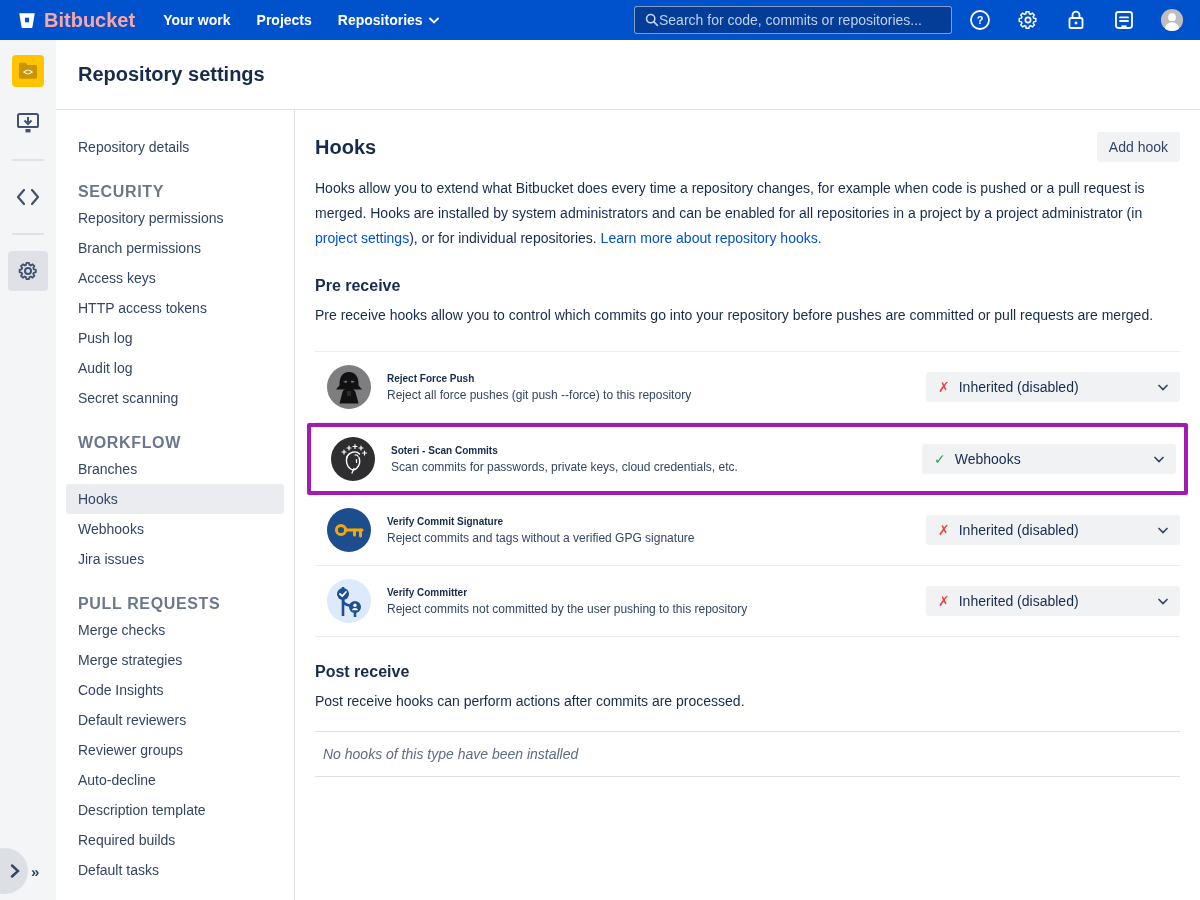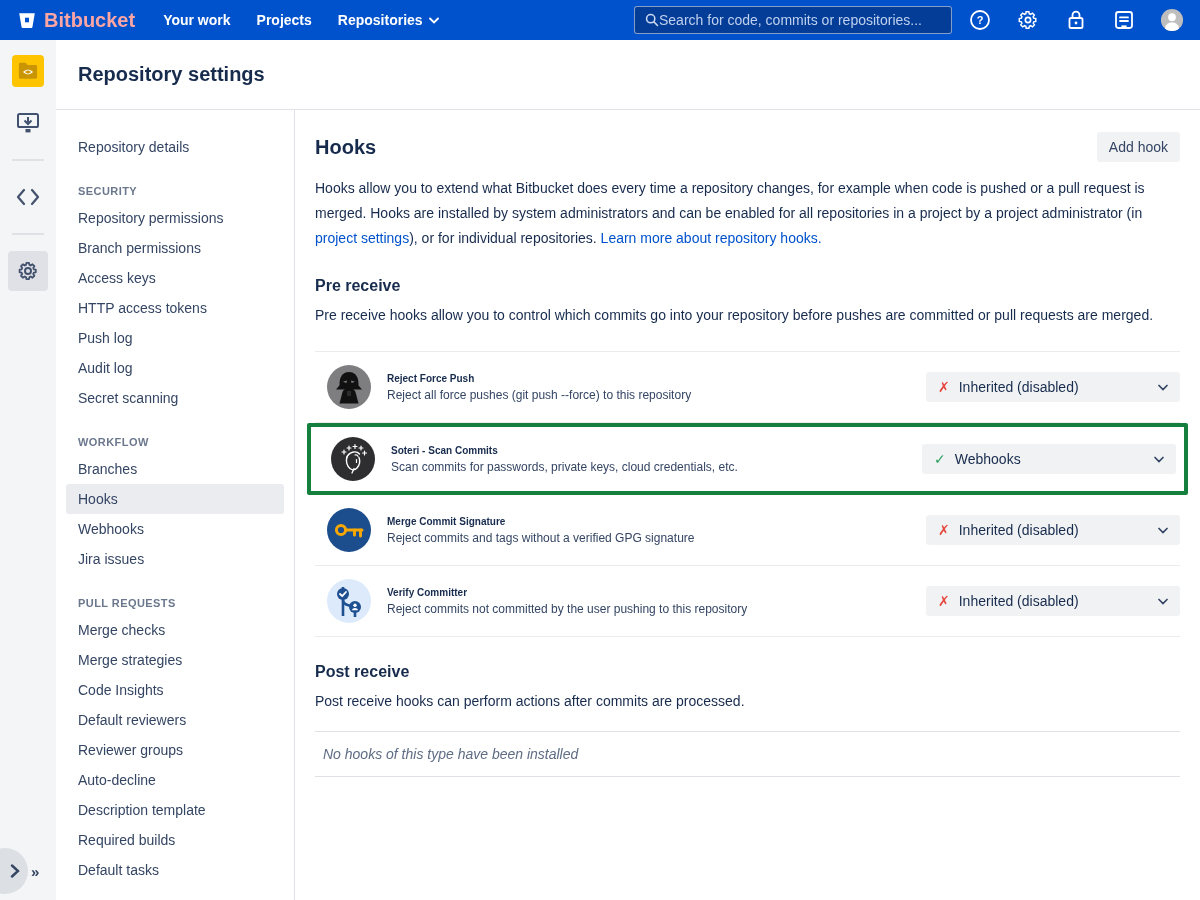--- a/index.html
+++ b/index.html
@@ -33,36 +33,36 @@
   
   .content-col { flex:1; display:flex; flex-direction:column; min-width:0;justify-content:center; }
   .page-header { height:70px; display:flex; align-items:center; padding-left:22px; border-bottom:1px solid #DFE1E6; }
   .page-title { font-size:20px; font-weight:700; color:#172B4D; }
   .body-row { flex:1; display:flex; min-height:0; }
 
   
   .settings-nav { width:239px; flex-shrink:0; border-right:1px solid #DFE1E6; padding:22px 10px 0 10px; overflow:hidden; }
   .nav-item { display:block; font-size:14px; color:#344563; padding:7px 12px; border-radius:3px; text-decoration:none; cursor:pointer; line-height:16px; }
   .nav-item.selected { background:#EBECF0; }
-  .nav-head { font-size:11px; font-weight:700; color:#6B778C; letter-spacing:.04em; padding:7px 12px 5px; margin-top:16px; line-height:13px; }
+  .nav-head { font-size:16px; font-weight:700; color:#6B778C; letter-spacing:.04em; padding:7px 12px 5px; margin-top:16px; line-height:13px; }
 
   
   .main { flex:1; padding:0 20px; min-width:0; }
   .main-header { margin-top:22px; display:flex; align-items:center; justify-content:space-between; }
   .main-title { font-size:20px; font-weight:700; }
   .btn { background:#F1F2F4; color:#344563; border:none; border-radius:3px; font-size:14px; font-family:inherit; padding:7px 12px; cursor:pointer; }
   .intro { margin-top:14px; font-size:14px; line-height:25px; color:#172B4D; }
   .link { color:#0052CC; text-decoration:none; cursor:pointer; }
   .section-title { margin-top:26px; font-size:16px; font-weight:700; }
   .section-desc { margin-top:8px; font-size:14px; line-height:24px; color:#172B4D; }
 
   .hook-list { margin-top:24px; border-top:1px solid #EBECF0; border-bottom:1px solid #EBECF0; }
   .hook-row { display:flex; align-items:center; padding:13px 0 13px 12px; border-bottom:1px solid #EBECF0; }
   .hook-row:last-child { border-bottom:none; }
-  .hook-row.highlighted { border:4px solid #15803d; border-radius:2px; margin:0 -8px; padding:10px 8px 10px 20px; }
+  .hook-row.highlighted { border:4px solid #a21caf; border-radius:2px; margin:0 -8px; padding:10px 8px 10px 20px; }
   .hook-avatar { width:44px; height:44px; flex-shrink:0; margin-right:16px; }
   .hook-info { flex:1; min-width:0; }
   .hook-name { font-size:10px; font-weight:700; color:#172B4D; }
   .hook-desc { font-size:12px; color:#344563; margin-top:4px; }
   .status-btn { width:254px; flex-shrink:0; display:flex; align-items:center; gap:9px; background:#F1F2F4; border:none; border-radius:3px; padding:7px 12px; font-size:14px; font-family:inherit; color:#172B4D; cursor:pointer; }
   .status-ico { font-weight:700; font-size:14px; }
   .status-disabled .status-ico { color:#E5483F; }
   .status-enabled .status-ico { color:#2BA05F; }
   .status-label { flex:1; text-align:left; }
   .chev { color:#344563; flex-shrink:0; }
@@ -290,21 +290,21 @@
 
           <div class="hook-row">
             <svg class="hook-avatar" viewBox="0 0 44 44">
               <circle cx="22" cy="22" r="22" fill="#1C4D8D"></circle>
               <circle cx="14" cy="22" r="4.6" stroke="#F6A704" stroke-width="3" fill="none"></circle>
               <line x1="18.6" y1="22" x2="35" y2="22" stroke="#F6A704" stroke-width="3" stroke-linecap="round"></line>
               <line x1="27.5" y1="22" x2="27.5" y2="27" stroke="#F6A704" stroke-width="3" stroke-linecap="round"></line>
               <line x1="33.5" y1="22" x2="33.5" y2="28" stroke="#F6A704" stroke-width="3" stroke-linecap="round"></line>
             </svg>
             <div class="hook-info">
-              <div class="hook-name">Merge Commit Signature</div>
+              <div class="hook-name">Verify Commit Signature</div>
               <div class="hook-desc">Reject commits and tags without a verified GPG signature</div>
             </div>
             <button class="status-btn status-disabled">
               <span class="status-ico">✗</span>
               <span class="status-label">Inherited (disabled)</span>
               <svg class="chev" width="10" height="7" viewBox="0 0 10 7">
                   <path d="M1 1.5 L5 5.5 L9 1.5" stroke="currentColor" stroke-width="1.7" fill="none" stroke-linecap="round"></path>
                 </svg>
             </button>
           </div>

